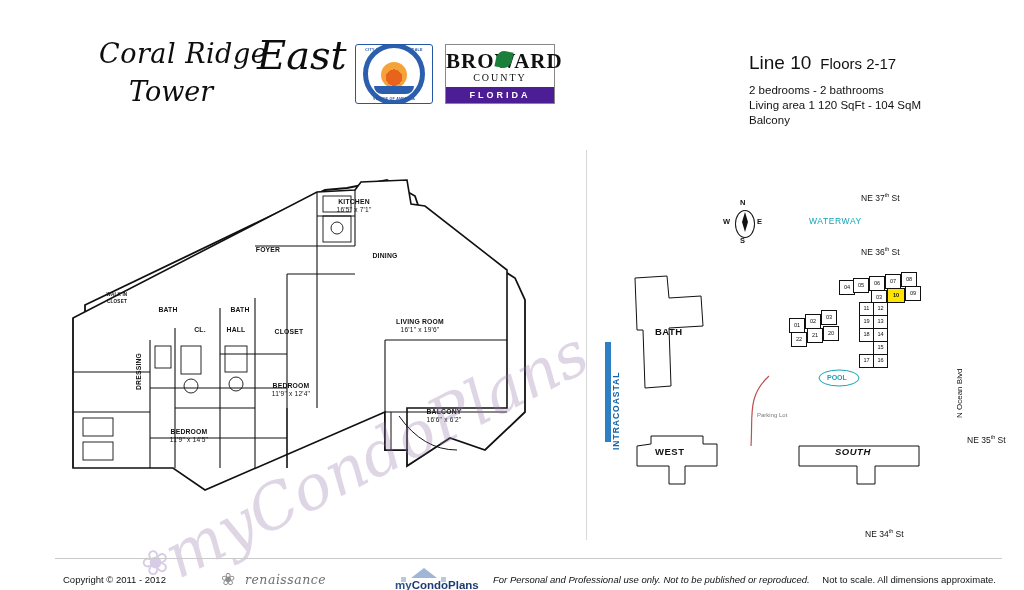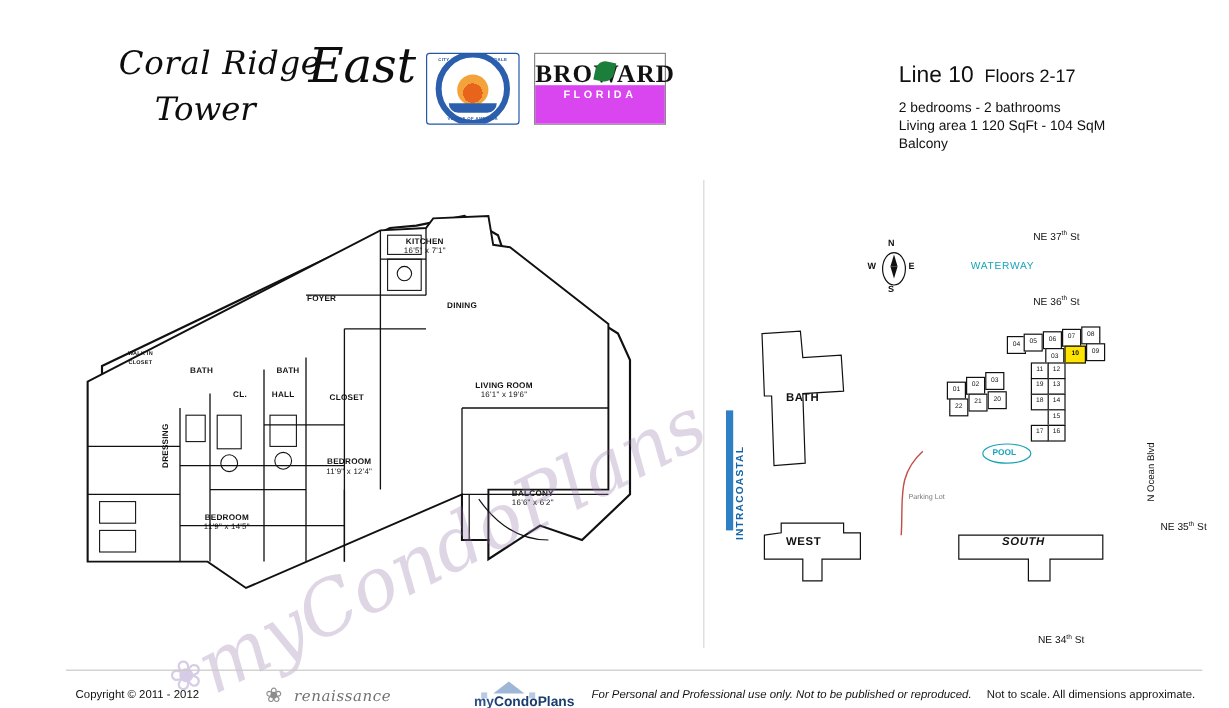--- a/index.html
+++ b/index.html
@@ -56,21 +56,21 @@
   }
   .broward .bw-leaf{
     position:absolute;left:50px;top:6px;width:16px;height:17px;
     background:#1b7f3b;border-radius:50% 0 50% 0;transform:rotate(12deg);
   }
   .broward .bw-sub{
     position:absolute;left:0;right:0;top:27px;text-align:center;
     font-family:"Liberation Serif", serif;font-size:10px;letter-spacing:2px;color:#111;
   }
   .broward .bw-band{
-    position:absolute;left:0;right:0;bottom:0;height:32px;background:#d946ef;
+    position:absolute;left:0;right:0;bottom:0;height:16px;background:#4c1d95;
     color:#fff;text-align:center;font-size:9px;letter-spacing:3px;
     font-weight:bold;line-height:16px;
   }
 
   .unit-info{position:absolute;left:716px;top:52px;width:290px;}
   .unit-line{font-size:19px;color:#111;}
   .unit-line .floors{font-size:15px;margin-left:9px;}
   .unit-detail{font-size:11.5px;line-height:15px;margin-top:9px;color:#111;}
 
   

